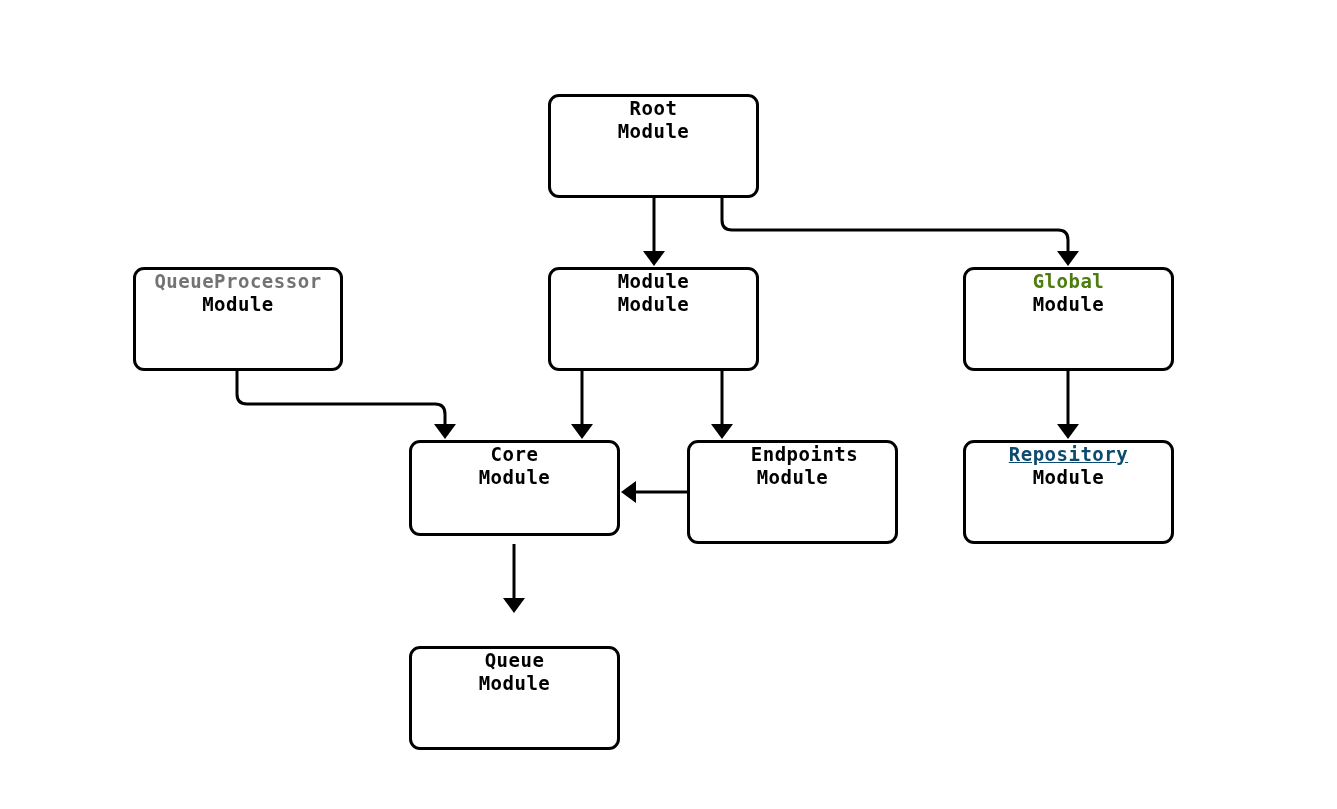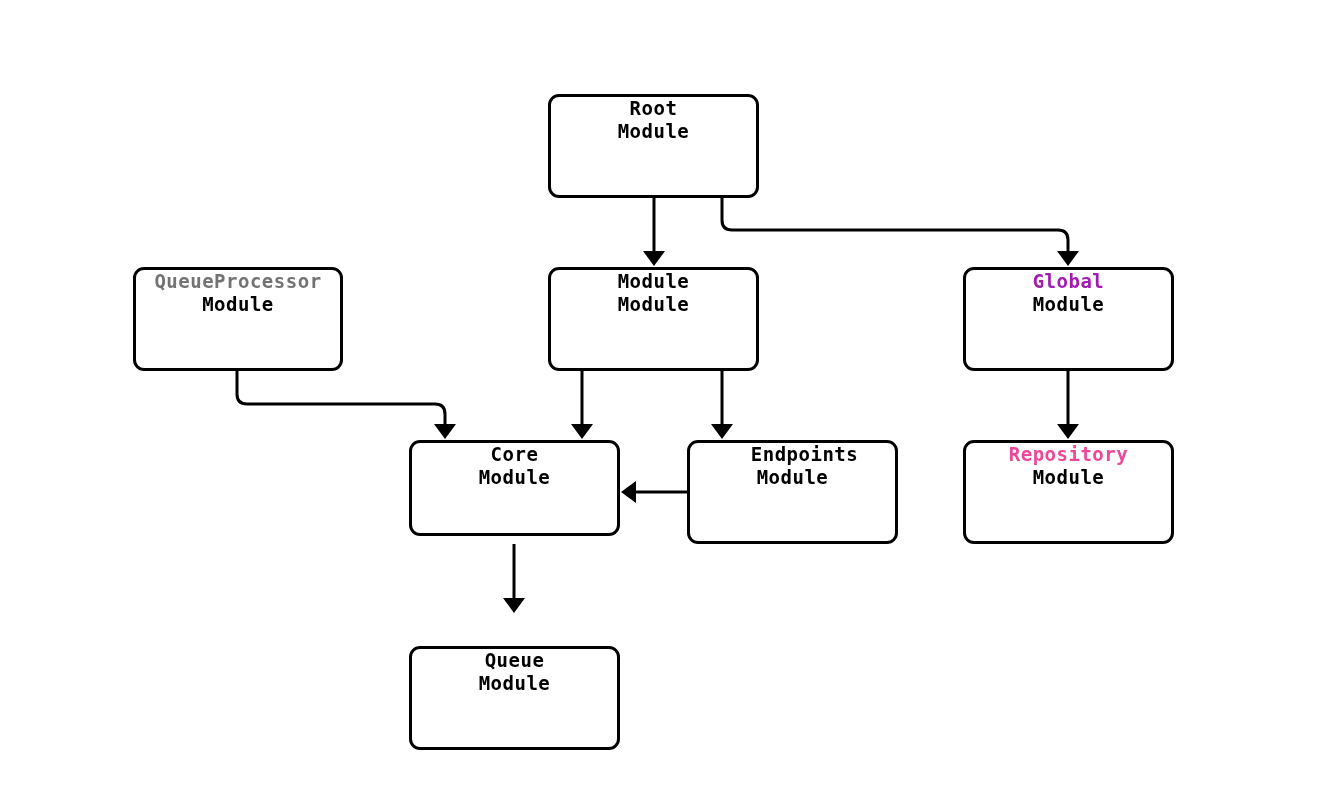--- a/index.html
+++ b/index.html
@@ -92,33 +92,33 @@
       </div>
       <div class="node" style="left: 133px; top: 267px; width: 210px; height: 104px; border-color: rgb(0, 0, 0); border-width: 3px; border-radius: 11px;">
         <div class="node-line" style="color: #737373;">QueueProcessor</div>
         <div class="node-line" style="color: rgb(0, 0, 0);">Module</div>
       </div>
       <div class="node" style="left: 548px; top: 267px; width: 211px; height: 104px; border-color: rgb(0, 0, 0); border-width: 3px; border-radius: 11px;">
         <div class="node-line" style="color: rgb(0, 0, 0);">Module</div>
         <div class="node-line" style="color: rgb(0, 0, 0);">Module</div>
       </div>
       <div class="node" style="left: 963px; top: 267px; width: 211px; height: 104px; border-color: rgb(0, 0, 0); border-width: 3px; border-radius: 11px;">
-        <div class="node-line" style="color: #a21caf;">Global</div>
+        <div class="node-line" style="color: #4d7c0f;">Global</div>
         <div class="node-line" style="color: rgb(0, 0, 0);">Module</div>
       </div>
       <div class="node" style="left: 409px; top: 440px; width: 211px; height: 96px; border-color: rgb(0, 0, 0); border-width: 3px; border-radius: 11px;">
         <div class="node-line" style="color: rgb(0, 0, 0);">Core</div>
         <div class="node-line" style="color: rgb(0, 0, 0);">Module</div>
       </div>
       <div class="node" style="left: 687px; top: 440px; width: 211px; height: 104px; border-color: rgb(0, 0, 0); border-width: 3px; border-radius: 11px;">
         <div class="node-line" style="color: rgb(0, 0, 0); margin-left: 24px;">Endpoints</div>
         <div class="node-line" style="color: rgb(0, 0, 0);">Module</div>
       </div>
       <div class="node" style="left: 963px; top: 440px; width: 211px; height: 104px; border-color: rgb(0, 0, 0); border-width: 3px; border-radius: 11px;">
-        <div class="node-line" style="color: #ec4899;">Repository</div>
+        <div class="node-line" style="color: #0c4a6e; text-decoration: underline;">Repository</div>
         <div class="node-line" style="color: rgb(0, 0, 0);">Module</div>
       </div>
       <div class="node" style="left: 409px; top: 646px; width: 211px; height: 104px; border-color: rgb(0, 0, 0); border-width: 3px; border-radius: 11px;">
         <div class="node-line" style="color: rgb(0, 0, 0);">Queue</div>
         <div class="node-line" style="color: rgb(0, 0, 0);">Module</div>
       </div>
     </div>
 
 </div>
 

